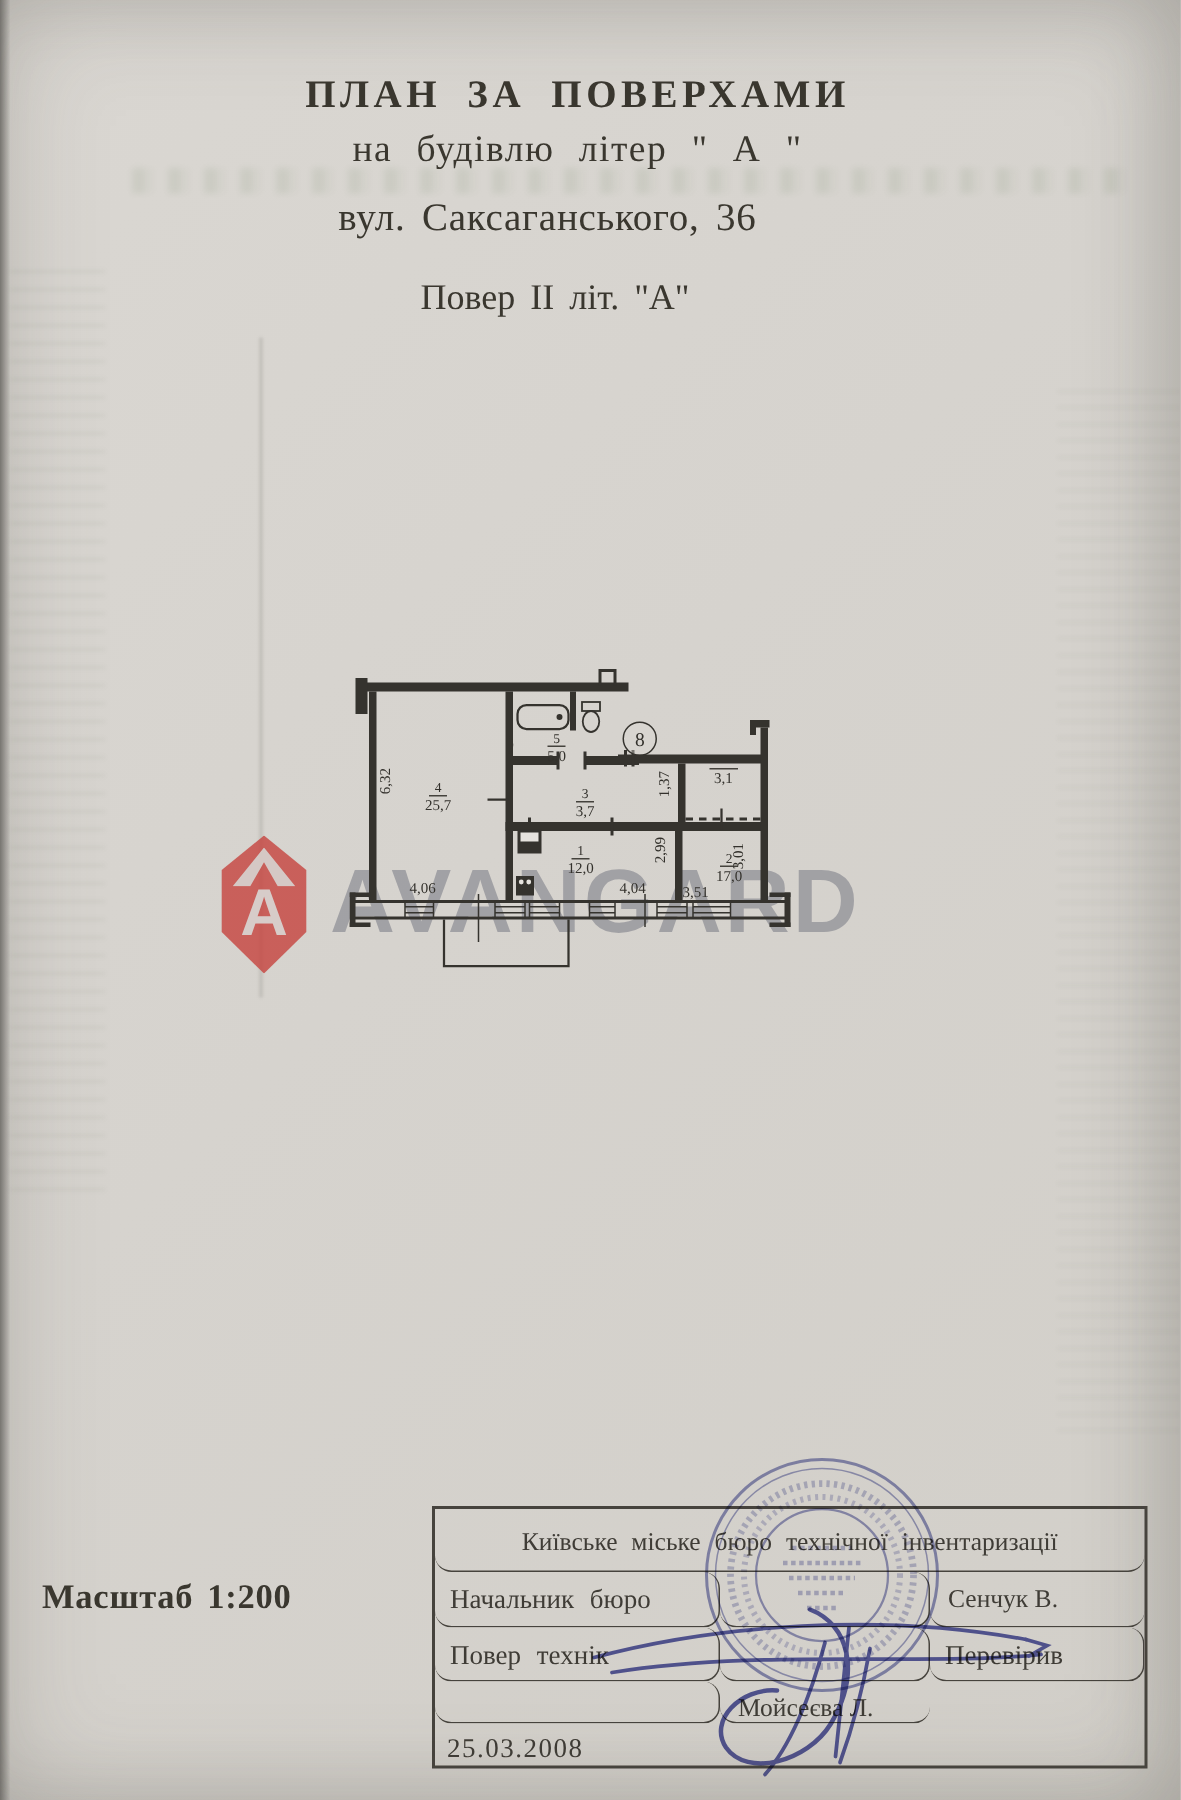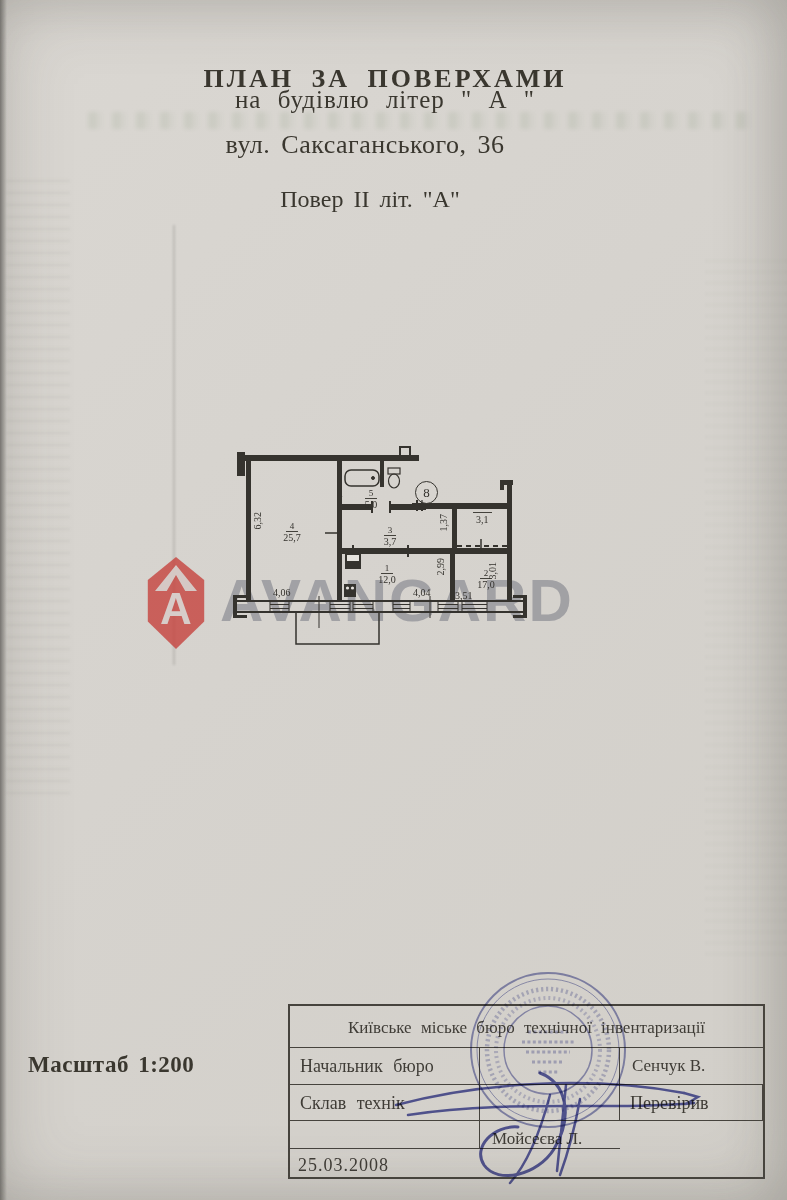--- a/index.html
+++ b/index.html
@@ -17,21 +17,21 @@
     filter:blur(2px);opacity:.45;}
   .bleed-left{left:6px;top:180px;width:64px;height:620px;
     background:repeating-linear-gradient(180deg,rgba(110,120,100,.16) 0 2px,transparent 2px 12px);
     filter:blur(1.5px);opacity:.55;}
   .bleed-right{right:0;top:260px;width:82px;height:700px;
     background:repeating-linear-gradient(180deg,rgba(110,120,100,.14) 0 2px,transparent 2px 11px);
     filter:blur(1.5px);opacity:.4;}
   .crease{left:173px;top:225px;width:2px;height:440px;background:rgba(100,98,92,.22);filter:blur(1px);}
 
   
-  .h1{left:170px;top:48px;width:430px;text-align:center;font-size:26px;letter-spacing:3px;word-spacing:8px;font-weight:600;margin-top:16px;}
+  .h1{left:170px;top:48px;width:430px;text-align:center;font-size:26px;letter-spacing:3px;word-spacing:8px;font-weight:600;}
   .h2{left:170px;top:86px;width:430px;text-align:center;font-size:25px;letter-spacing:1px;word-spacing:9px;}
   .h3{left:150px;top:130px;width:430px;text-align:center;font-size:26px;letter-spacing:.5px;word-spacing:4px;}
   .h4{left:170px;top:186px;width:400px;text-align:center;font-size:24px;word-spacing:4px;}
 
   
   .wm-logo{left:146px;top:557px;width:60px;height:92px;
     background:rgba(197,63,58,.78);
     clip-path:polygon(50% 0%,97% 25%,97% 70%,50% 100%,3% 70%,3% 25%);}
   .wm-chevron{position:absolute;left:9px;top:8px;width:42px;height:26px;background:rgba(214,212,208,.9);
     clip-path:polygon(50% 0,100% 100%,72% 100%,50% 38%,28% 100%,0 100%);}
@@ -52,21 +52,21 @@
   .badge{position:absolute;left:182px;top:37px;width:21px;height:21px;border:1.8px solid #35332e;border-radius:50%;
     text-align:center;font-size:13px;line-height:21px;color:#33312c;background:rgba(220,217,212,.4);}
 
   
   .scale{left:28px;top:1052px;font-size:23px;letter-spacing:.5px;word-spacing:3px;font-weight:bold;}
 
   
   .btable{left:288px;top:1004px;width:477px;height:175px;border:2px solid #46433d;box-sizing:border-box;
     display:grid;grid-template-columns:190px 140px 143px;grid-template-rows:42px 37px 36px 28px 1fr;
     font-size:18px;color:#3f3c36;}
-  .btable div{box-sizing:border-box;}
+  .btable div{box-sizing:border-box;border-radius:11px;}
   .t-head{grid-column:1/4;border-bottom:1.5px solid #46433d;text-align:center;font-size:17px;word-spacing:5px;padding-top:12px;}
   .t-label{border-right:1.5px solid #46433d;border-bottom:1.5px solid #46433d;padding:8px 0 0 10px;word-spacing:6px;}
   .t-mid{border-right:1.5px solid #46433d;border-bottom:1.5px solid #46433d;}
   .t-name{border-bottom:1.5px solid #46433d;padding:8px 0 0 12px;font-size:17px;}
   .t-label.r3,.t-mid.r3,.t-name.r3{border-bottom:1.5px solid #46433d;}
   .t-date{grid-column:1/4;padding:6px 0 0 8px;font-size:18px;letter-spacing:1px;}
 
   .stamp{left:462px;top:960px;mix-blend-mode:multiply;opacity:.85;}
   .sign{left:388px;top:1053px;mix-blend-mode:multiply;}
 </style>
@@ -223,21 +223,21 @@
 
   <div class="abs scale">Масштаб 1:200</div>
 
   <div class="abs btable">
     <div class="t-head">Київське міське бюро технічної інвентаризації</div>
 
     <div class="t-label">Начальник бюро</div>
     <div class="t-mid"></div>
     <div class="t-name">Сенчук В.</div>
 
-    <div class="t-label">Склав технік</div>
+    <div class="t-label">Повер технік</div>
     <div class="t-mid"></div>
 
     <div class="t-label r3">Перевірив</div>
     <div class="t-mid r3"></div>
     <div class="t-name r3">Мойсеєва Л.</div>
 
     <div class="t-date">25.03.2008</div>
   </div>
 
   <svg class="abs stamp" width="176" height="180" viewBox="0 0 176 180">

